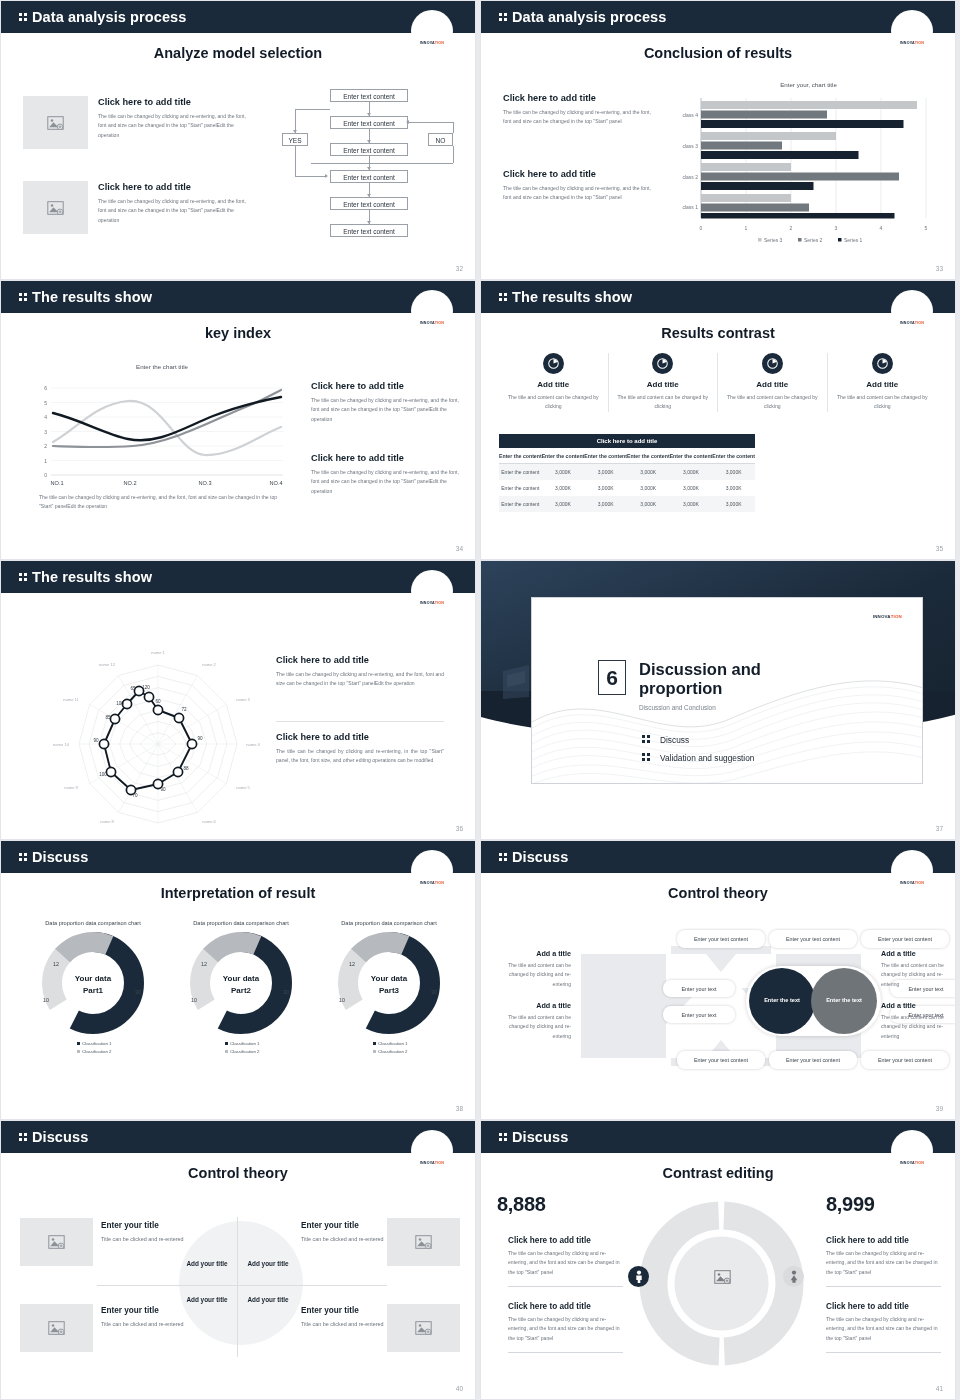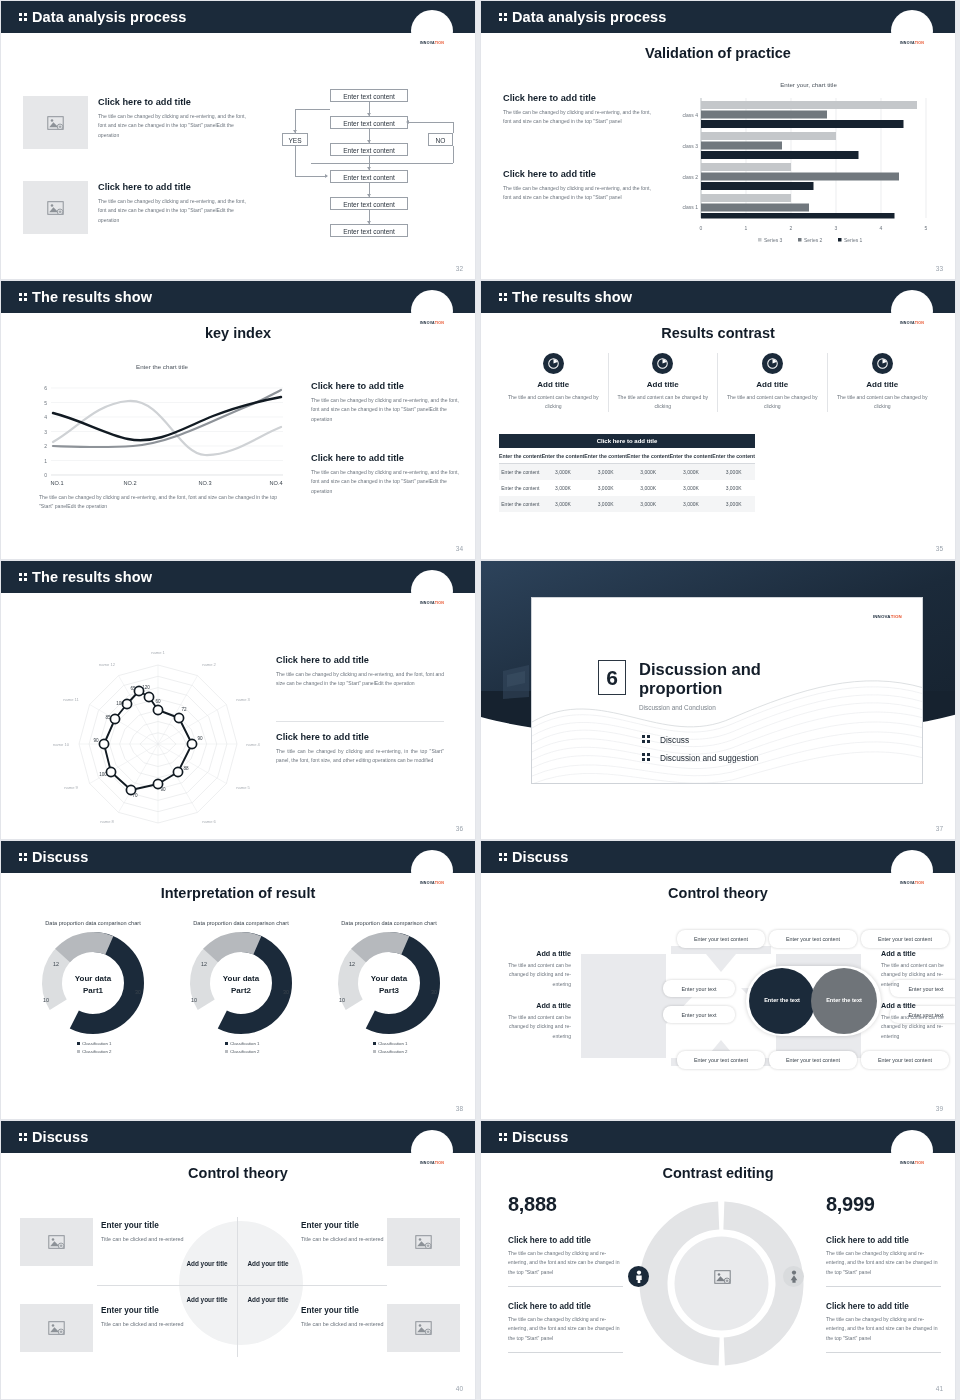--- a/index.html
+++ b/index.html
@@ -76,20 +76,21 @@
 <div class="deck">
 
 <div class="slide s32">
   <div class="bar">
     <div class="ttl"><span class="dots"><i></i><i></i><i></i><i></i></span><span>Data analysis process</span></div>
   </div>
   <div class="logowrap">
         <div class="logo"><span>INNOVA</span><b>TION</b></div>
       </div>
   <div class="rule"></div>
+  <div class="h2">Analyze model selection</div>
 
   <div class="ph" style="top:95px;">
     <span class="phicon"><svg viewBox="0 0 24 20">
             <rect x="1" y="1" width="22" height="18" fill="none" stroke="#8d9298" stroke-width="1.4"></rect>
             <circle cx="7" cy="6.5" r="1.8" fill="#8d9298"></circle>
             <path d="M3 16 L9 9 L14 14 L17 11 L21 16 Z" fill="#8d9298"></path>
             <circle cx="18.5" cy="15.5" r="4" fill="#e6e7e9" stroke="#8d9298" stroke-width="1.2"></circle>
             <path d="M18.5 13.4v4.2M16.4 15.5h4.2" stroke="#8d9298" stroke-width="1.2"></path>
           </svg></span>
   </div>
@@ -150,21 +151,21 @@
 </div>
 
 <div class="slide s33">
   <div class="bar">
     <div class="ttl"><span class="dots"><i></i><i></i><i></i><i></i></span><span>Data analysis process</span></div>
   </div>
   <div class="logowrap">
         <div class="logo"><span>INNOVA</span><b>TION</b></div>
       </div>
   <div class="rule"></div>
-  <div class="h2">Validation of practice</div>
+  <div class="h2">Conclusion of results</div>
 
   <div style="position:absolute;left:22px;top:92px;width:150px;">
     <div class="ct">Click here to add title</div>
     <div class="cb" style="margin-top:5px;">The title can be changed by clicking and re-entering, and the font, font and size can be changed in the top "Start" panel</div>
   </div>
   <div style="position:absolute;left:22px;top:168px;width:150px;">
     <div class="ct">Click here to add title</div>
     <div class="cb" style="margin-top:5px;">The title can be changed by clicking and re-entering, and the font, font and size can be changed in the top "Start" panel</div>
   </div>
 
@@ -509,21 +510,21 @@
             </span>
         <span style="font-size:8.3px;color:#1b2530;">Discuss</span>
       </div>
       <div style="display:flex;align-items:center;gap:5px;">
         <span class="dots dk">
               <i></i>
               <i></i>
               <i></i>
               <i></i>
             </span>
-        <span style="font-size:8.3px;color:#1b2530;">Discussion and suggestion</span>
+        <span style="font-size:8.3px;color:#1b2530;">Validation and suggestion</span>
       </div>
     </div>
   </div>
   <div class="pg">37</div>
 </div>
 
 <div class="slide s38">
   <div class="bar">
     <div class="ttl"><span class="dots"><i></i><i></i><i></i><i></i></span><span>Discuss</span></div>
   </div>
@@ -730,21 +731,21 @@
 <div class="slide s41">
   <div class="bar">
     <div class="ttl"><span class="dots"><i></i><i></i><i></i><i></i></span><span>Discuss</span></div>
   </div>
   <div class="logowrap">
         <div class="logo"><span>INNOVA</span><b>TION</b></div>
       </div>
   <div class="rule"></div>
   <div class="h2">Contrast editing</div>
 
-  <div class="bignum" style="position:absolute;left:27px;top:72px;">8,888</div>
+  <div class="bignum" style="position:absolute;left:16px;top:72px;">8,888</div>
   <div class="bignum" style="position:absolute;left:345px;top:72px;">8,999</div>
 
   <div style="position:absolute;left:27px;top:115px;width:115px;">
     <div class="ct" style="font-size:8.2px;">Click here to add title</div>
     <div class="cb" style="margin-top:4px;padding-bottom:9px;border-bottom:.7px solid #d4d7db;">The title can be changed by clicking and re-entering, and the font and size can be changed in the top "Start" panel</div>
   </div>
   <div style="position:absolute;left:27px;top:181px;width:115px;">
     <div class="ct" style="font-size:8.2px;">Click here to add title</div>
     <div class="cb" style="margin-top:4px;padding-bottom:9px;border-bottom:.7px solid #d4d7db;">The title can be changed by clicking and re-entering, and the font and size can be changed in the top "Start" panel</div>
   </div>

